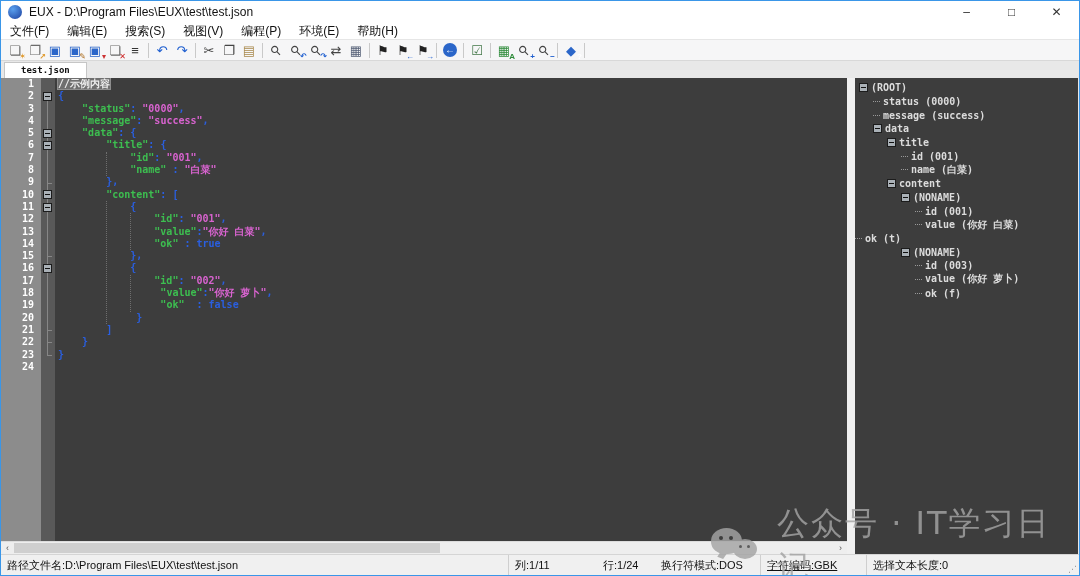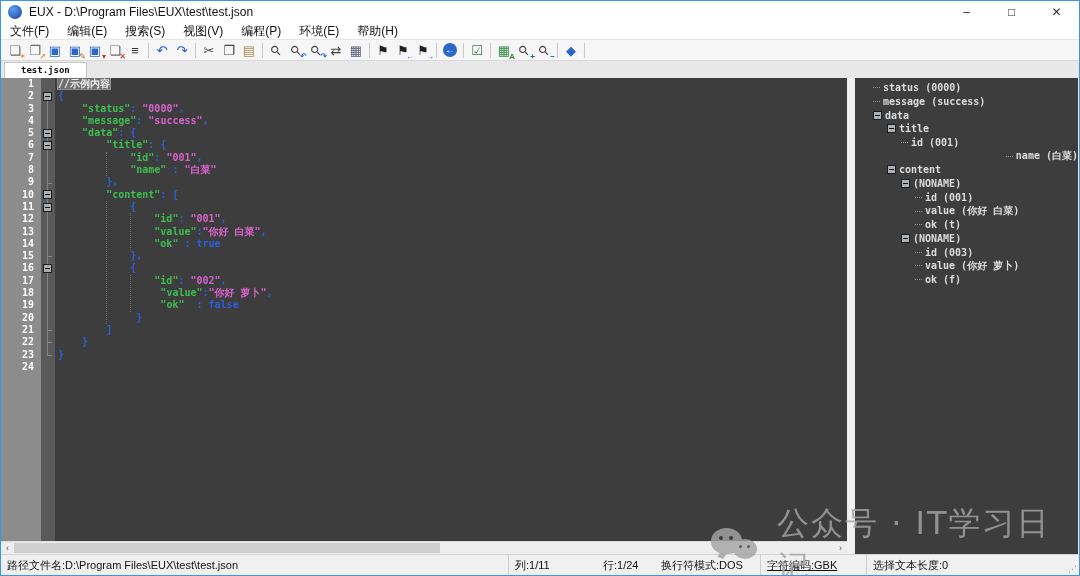--- a/index.html
+++ b/index.html
@@ -282,31 +282,32 @@
           </div>
       </div>
       <div class="hscroll">
         <div class="hs-arrow left">‹</div>
         <div class="hs-thumb"></div>
         <div class="hs-arrow right">›</div>
       </div>
     </div>
     <div class="splitter"></div>
     <div class="tree-panel" id="tree">
+        <div class="tree-item" style="padding-left: 4px;"><span class="tree-box"></span><span class="tree-label">(ROOT)</span></div>
         <div class="tree-item" style="padding-left: 18px;"><span class="tree-dash"></span><span class="tree-label">status (0000)</span></div>
         <div class="tree-item" style="padding-left: 18px;"><span class="tree-dash"></span><span class="tree-label">message (success)</span></div>
         <div class="tree-item" style="padding-left: 18px;"><span class="tree-box"></span><span class="tree-label">data</span></div>
         <div class="tree-item" style="padding-left: 32px;"><span class="tree-box"></span><span class="tree-label">title</span></div>
         <div class="tree-item" style="padding-left: 46px;"><span class="tree-dash"></span><span class="tree-label">id (001)</span></div>
-        <div class="tree-item" style="padding-left: 46px; justify-content: flex-end;"><span class="tree-dash"></span><span class="tree-label">name (白菜)</span></div>
+        <div class="tree-item" style="padding-left: 46px;"><span class="tree-dash"></span><span class="tree-label">name (白菜)</span></div>
         <div class="tree-item" style="padding-left: 32px;"><span class="tree-box"></span><span class="tree-label">content</span></div>
         <div class="tree-item" style="padding-left: 46px;"><span class="tree-box"></span><span class="tree-label">(NONAME)</span></div>
         <div class="tree-item" style="padding-left: 60px;"><span class="tree-dash"></span><span class="tree-label">id (001)</span></div>
         <div class="tree-item" style="padding-left: 60px;"><span class="tree-dash"></span><span class="tree-label">value (你好 白菜)</span></div>
-        <div class="tree-item" style="padding-left: 60px;"><span class="tree-dash"></span><span class="tree-label">ok (t)</span></div>
+        <div class="tree-item" style=""><span class="tree-dash"></span><span class="tree-label">ok (t)</span></div>
         <div class="tree-item" style="padding-left: 46px;"><span class="tree-box"></span><span class="tree-label">(NONAME)</span></div>
         <div class="tree-item" style="padding-left: 60px;"><span class="tree-dash"></span><span class="tree-label">id (003)</span></div>
         <div class="tree-item" style="padding-left: 60px;"><span class="tree-dash"></span><span class="tree-label">value (你好 萝卜)</span></div>
         <div class="tree-item" style="padding-left: 60px;"><span class="tree-dash"></span><span class="tree-label">ok (f)</span></div>
       </div>
 
     <div class="watermark">
       <div class="wm-icon">
         <div class="wm-b1"></div>
           <div class="wm-tail"></div>

